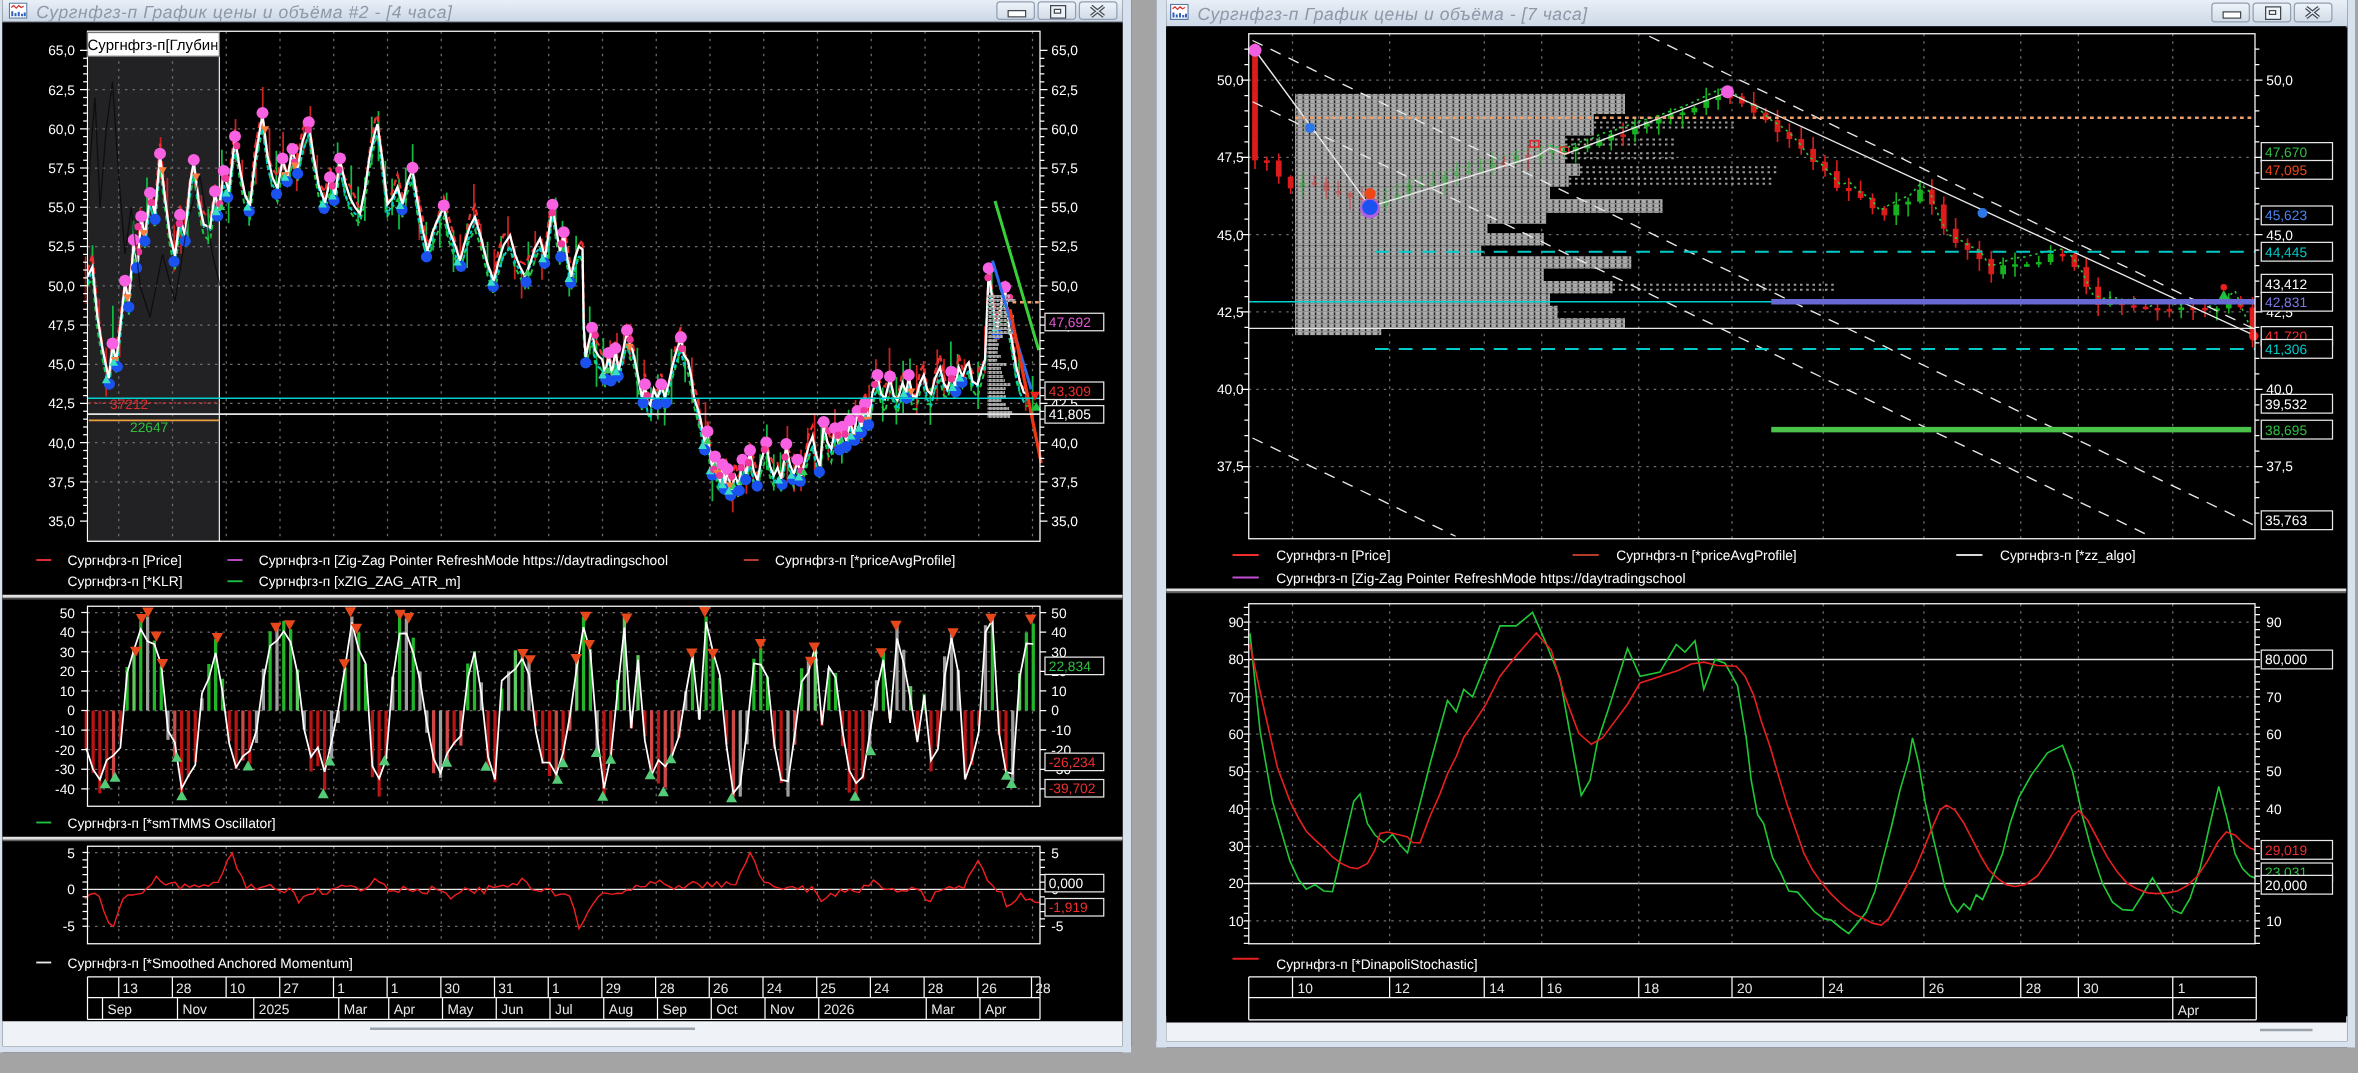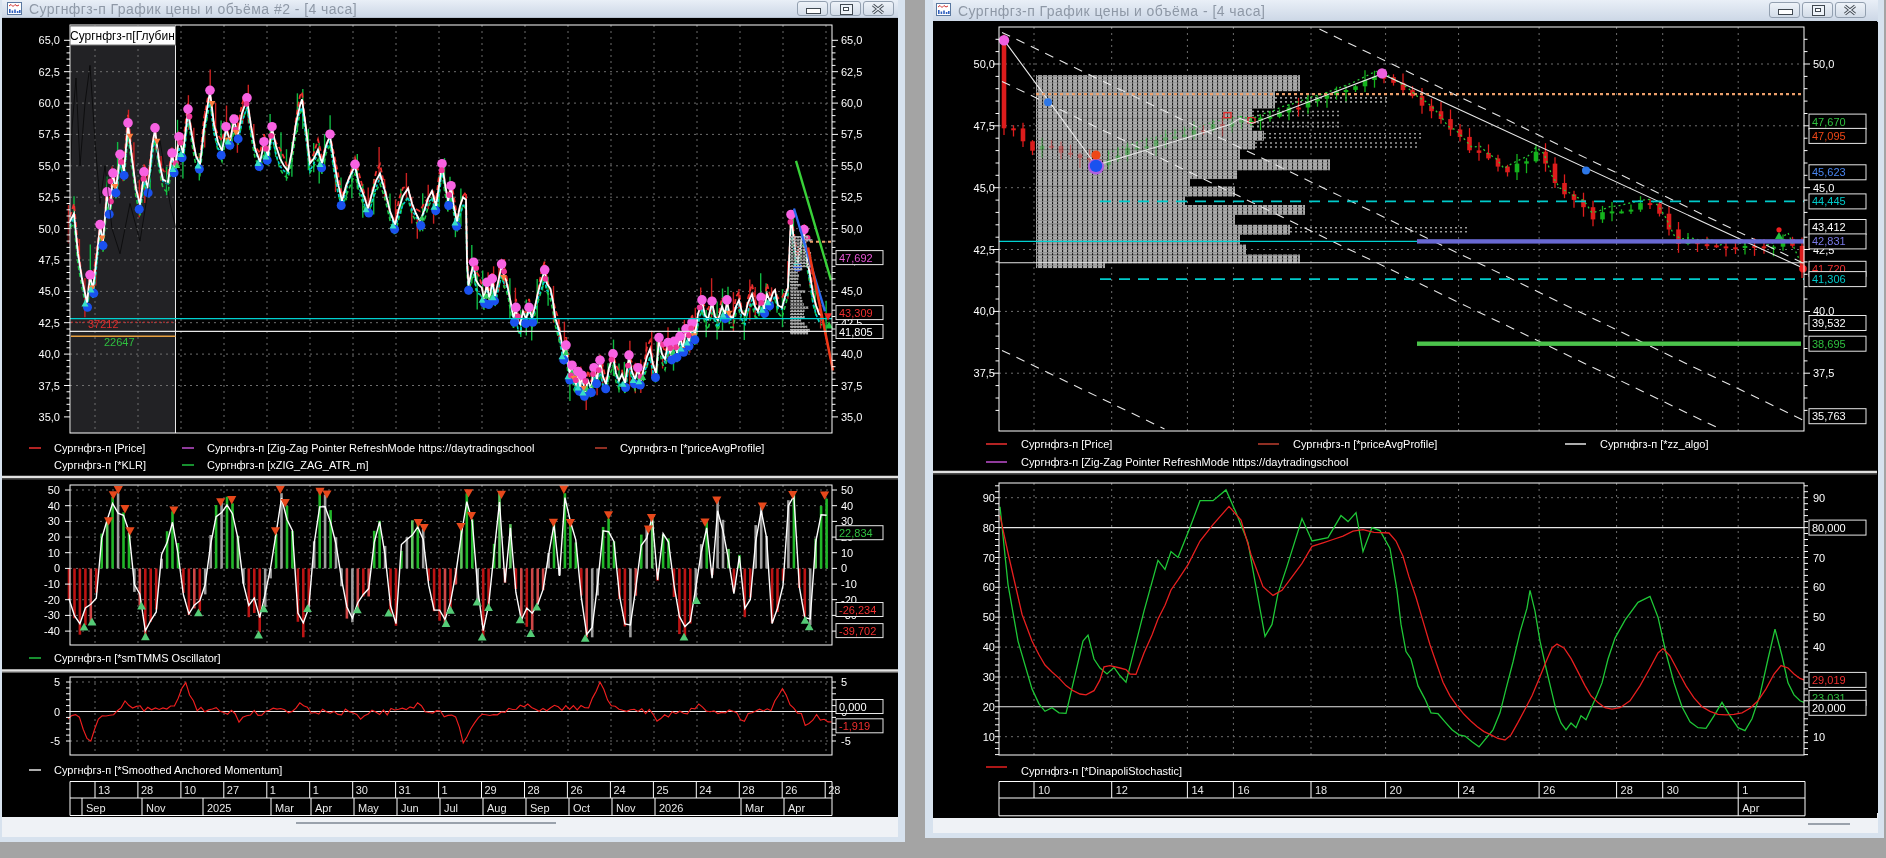--- a/index.html
+++ b/index.html
@@ -1,20 +1,20 @@
 <!DOCTYPE html>
 <html><head><meta charset="utf-8"><style>
 * { margin:0; padding:0; }
 text { opacity:0.999; }
 body { width:1886px; height:858px; background:#a4a4a4; position:relative; overflow:hidden;
        font-family:"Liberation Sans", sans-serif; }
 .win { position:absolute; background:#000; }
 .tbar { position:absolute; left:0; top:0; right:0; background:linear-gradient(#e9eff7,#ccd7e6);
         border-bottom:1px solid #b8c2d0; }
-.title { position:absolute; left:27px; top:2px; font-size:14px; letter-spacing:0.45px; color:#8e98a6; white-space:nowrap; opacity:0.999; }
+.title { position:absolute; left:27px; top:2px; font-size:14px; letter-spacing:0.45px; color:#8e98a6; white-space:nowrap; opacity:0.999;font-style:italic; }
 .bstrip { position:absolute; background:#eff2f6; }
 </style></head><body>
 <div class="win" style="left:0;top:0;width:905px;height:842px;border-left:2px solid #d7e2ee;border-right:7px solid #d7e2ee;border-bottom:5px solid #d7e2ee;box-sizing:border-box">
   <div class="tbar" style="height:17px">
       <svg width="15" height="13" viewBox="0 0 15 13" style="position:absolute;left:5px;top:2px">
         <rect x="0.5" y="0.5" width="14" height="12" fill="#fff" stroke="#5a78a0"></rect>
         <polyline points="2,4 4,2.5 6,4.5 8,2.5 10,4 12,3" fill="none" stroke="#d03030" stroke-width="1"></polyline>
         <rect x="2" y="7" width="1.6" height="4" fill="#3060c0"></rect>
         <rect x="4.6" y="8.5" width="1.6" height="2.5" fill="#3060c0"></rect>
         <rect x="7.2" y="7.5" width="1.6" height="3.5" fill="#3060c0"></rect>
@@ -45,21 +45,21 @@
   <div class="tbar" style="height:21px">
       <svg width="15" height="13" viewBox="0 0 15 13" style="position:absolute;left:3px;top:3px">
         <rect x="0.5" y="0.5" width="14" height="12" fill="#fff" stroke="#5a78a0"></rect>
         <polyline points="2,4 4,2.5 6,4.5 8,2.5 10,4 12,3" fill="none" stroke="#d03030" stroke-width="1"></polyline>
         <rect x="2" y="7" width="1.6" height="4" fill="#3060c0"></rect>
         <rect x="4.6" y="8.5" width="1.6" height="2.5" fill="#3060c0"></rect>
         <rect x="7.2" y="7.5" width="1.6" height="3.5" fill="#3060c0"></rect>
         <rect x="9.8" y="9" width="1.6" height="2" fill="#3060c0"></rect>
         <rect x="12" y="8" width="1.6" height="3" fill="#3060c0"></rect>
       </svg>
-  <div class="title" style="left:25px;top:3px">Сургнфгз-п График цены и объёма - [4 часа]</div>
+  <div class="title" style="left:25px;top:3px">Сургнфгз-п График цены и объёма - [7 часа]</div>
       <div style="position:absolute;left:836px;top:2px;width:31px;height:16px;background:linear-gradient(#eef3f9,#d3dce8);border:1px solid #93a0b0;border-radius:3px;box-sizing:border-box">
         <div style="position:absolute;left:8px;top:6px;width:13px;height:4px;background:#fff;border:1px solid #404850"></div>
       </div>
       <div style="position:absolute;left:869px;top:2px;width:31px;height:16px;background:linear-gradient(#eef3f9,#d3dce8);border:1px solid #93a0b0;border-radius:3px;box-sizing:border-box">
         <div style="position:absolute;left:9px;top:2px;width:11px;height:9px;border:1.5px solid #404850;background:#eef3f9">
           <div style="position:absolute;left:2px;top:2px;width:4px;height:2px;background:#fff;border:1px solid #404850"></div>
         </div>
       </div>
       <div style="position:absolute;left:902px;top:2px;width:31px;height:16px;background:linear-gradient(#eef3f9,#d3dce8);border:1px solid #93a0b0;border-radius:3px;box-sizing:border-box">
         <svg width="29" height="14" style="position:absolute;left:0;top:0">

